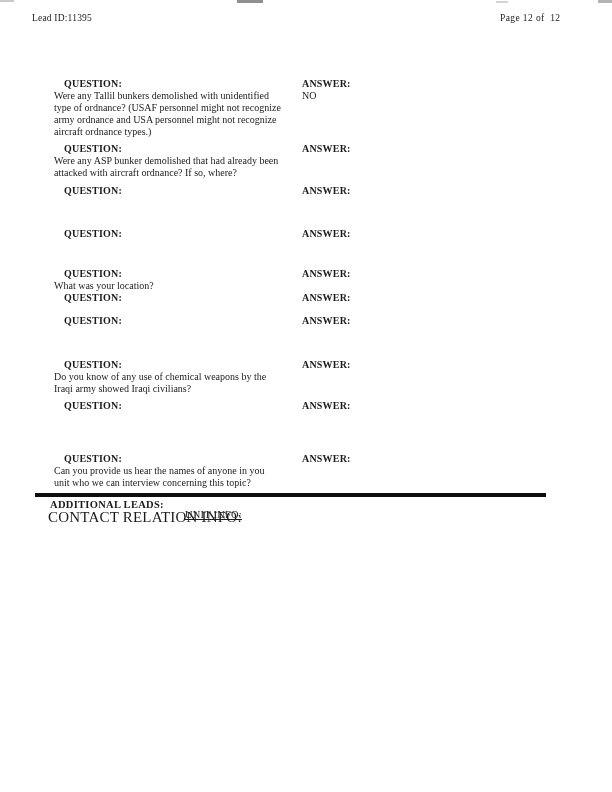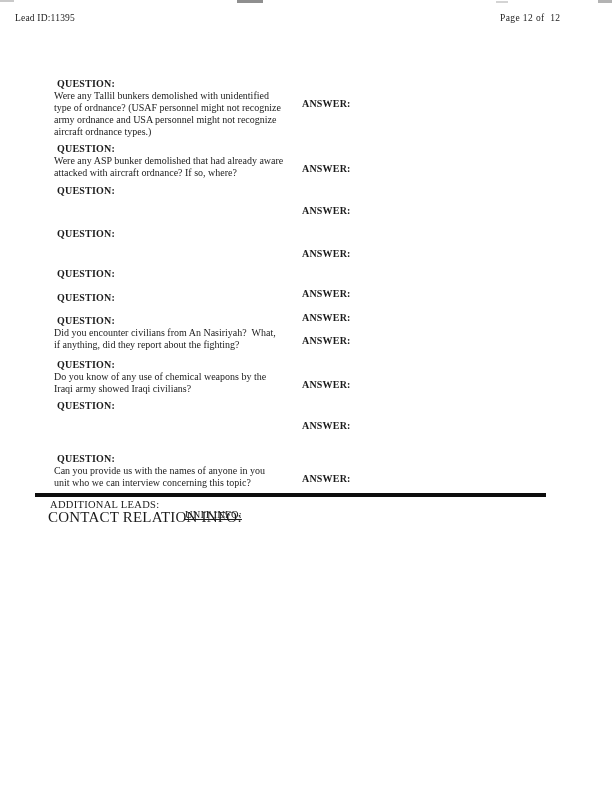--- a/index.html
+++ b/index.html
@@ -18,63 +18,63 @@
   }
   
   .scan-mark { position: absolute; }
   .m1 { left: 0;   top: 0; width: 14px; height: 2px; background: #c9c9c9; }
   .m2 { left: 237px; top: 0; width: 26px; height: 3px; background: #8f8f8f; }
   .m3 { left: 496px; top: 1px; width: 12px; height: 2px; background: #d4d4d4; }
   .m4 { left: 598px; top: 0; width: 14px; height: 3px; background: #b3b3b3; }
 
   .hdr-left {
     position: absolute;
-    left: 15px;
+    left: 32px;
     top: 13px;
     font-size: 9.5px;
     letter-spacing: 0.2px;
   }
   .hdr-right {
     position: absolute;
     left: 500px;
     top: 13px;
     font-size: 9.5px;
     letter-spacing: 0.4px;
     white-space: pre;
   }
 
   .qa-row { position: absolute; left: 0; width: 612px; }
   .q-col  { position: absolute; left: 54px; width: 252px; }
-  .a-col  { position: absolute; left: 302px; width: 300px; margin-top: 20px; }
+  .a-col  { position: absolute; left: 302px; width: 300px; }
   .q-label, .a-label {
     font-weight: bold;
     font-size: 10px;
     line-height: 12px;
     letter-spacing: 0.2px;
   }
-  .q-label { margin-left: 3px; }
+  .q-label { margin-left: 10px; }
   .q-text, .a-text {
     font-size: 10px;
     line-height: 12px;
     white-space: pre;
   }
 
   .footer-rule {
     position: absolute;
     left: 35px;
     top: 493px;
     width: 511px;
     height: 3.5px;
     background: #0d0d0d;
   }
   .additional-leads {
     position: absolute;
     left: 50px;
     top: 499px;
-    font-weight: normal;
+    font-weight: bold;
     font-size: 10.5px;
     letter-spacing: 0.3px;
     text-align: right;
   }
   .contact-label {
     position: absolute;
     left: 48px;
     top: 509px;
     font-size: 15px;
     letter-spacing: 0.2px;
@@ -104,27 +104,28 @@
   <div class="qa-row" style="top:78px">
     <div class="q-col">
       <div class="q-label">QUESTION:</div>
       <div class="q-text">Were any Tallil bunkers demolished with unidentified
 type of ordnance? (USAF personnel might not recognize
 army ordnance and USA personnel might not recognize
 aircraft ordnance types.)</div>
     </div>
     <div class="a-col">
       <div class="a-label">ANSWER:</div>
+      <div class="a-text">NO</div>
     </div>
   </div>
 
   <div class="qa-row" style="top:143px">
     <div class="q-col">
       <div class="q-label">QUESTION:</div>
-      <div class="q-text">Were any ASP bunker demolished that had already aware
+      <div class="q-text">Were any ASP bunker demolished that had already been
 attacked with aircraft ordnance? If so, where?</div>
     </div>
     <div class="a-col">
       <div class="a-label">ANSWER:</div>
     </div>
   </div>
 
   <div class="qa-row" style="top:185px">
     <div class="q-col">
       <div class="q-label">QUESTION:</div>
@@ -141,42 +142,41 @@
     </div>
     <div class="a-col">
       <div class="a-label">ANSWER:</div>
       <div class="a-text"></div>
     </div>
   </div>
 
   <div class="qa-row" style="top:268px">
     <div class="q-col">
       <div class="q-label">QUESTION:</div>
+      <div class="q-text">What was your location?</div>
     </div>
     <div class="a-col">
       <div class="a-label">ANSWER:</div>
       <div class="a-text"></div>
     </div>
   </div>
 
   <div class="qa-row" style="top:292px">
     <div class="q-col">
       <div class="q-label">QUESTION:</div>
     </div>
     <div class="a-col">
       <div class="a-label">ANSWER:</div>
       <div class="a-text"></div>
     </div>
   </div>
 
   <div class="qa-row" style="top:315px">
     <div class="q-col">
       <div class="q-label">QUESTION:</div>
-      <div class="q-text">Did you encounter civilians from An Nasiriyah?  What,
-if anything, did they report about the fighting?</div>
     </div>
     <div class="a-col">
       <div class="a-label">ANSWER:</div>
       <div class="a-text"></div>
     </div>
   </div>
 
   <div class="qa-row" style="top:359px">
     <div class="q-col">
       <div class="q-label">QUESTION:</div>
@@ -195,21 +195,21 @@
     </div>
     <div class="a-col">
       <div class="a-label">ANSWER:</div>
       <div class="a-text"></div>
     </div>
   </div>
 
   <div class="qa-row" style="top:453px">
     <div class="q-col">
       <div class="q-label">QUESTION:</div>
-      <div class="q-text">Can you provide us with the names of anyone in you
+      <div class="q-text">Can you provide us hear the names of anyone in you
 unit who we can interview concerning this topic?</div>
     </div>
     <div class="a-col">
       <div class="a-label">ANSWER:</div>
       <div class="a-text"></div>
     </div>
   </div>
 
   <div class="footer-rule"></div>
   <div class="additional-leads">ADDITIONAL LEADS:</div>

